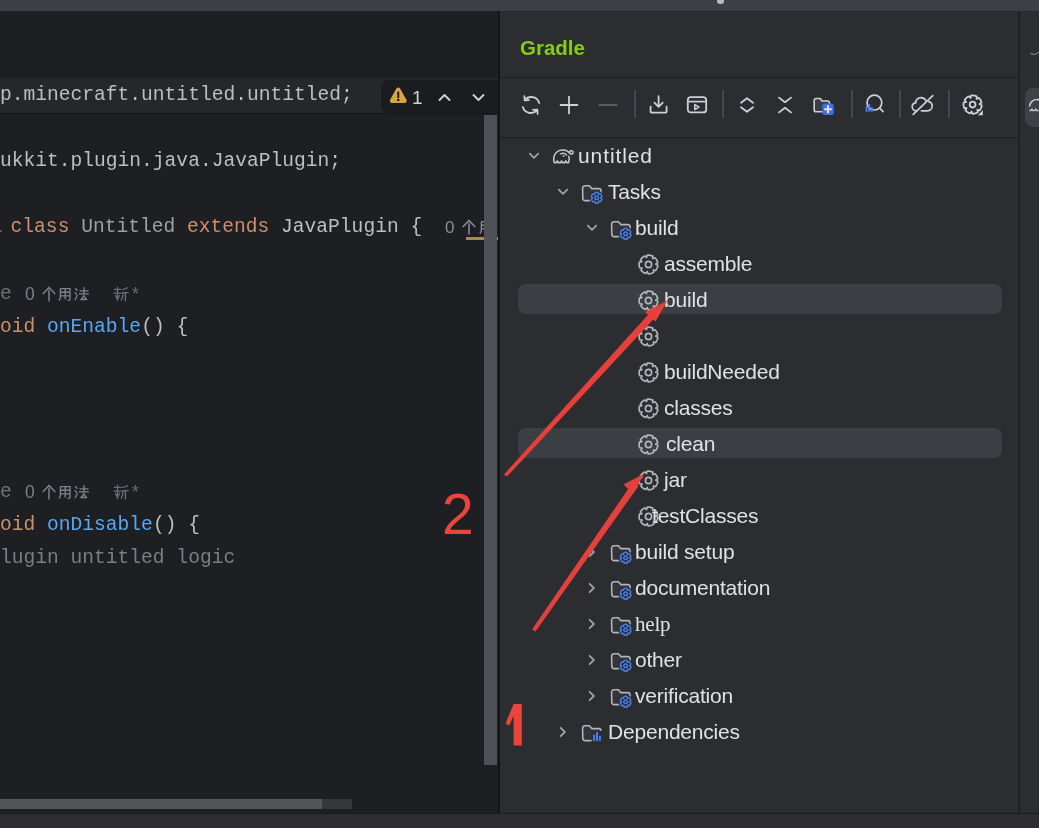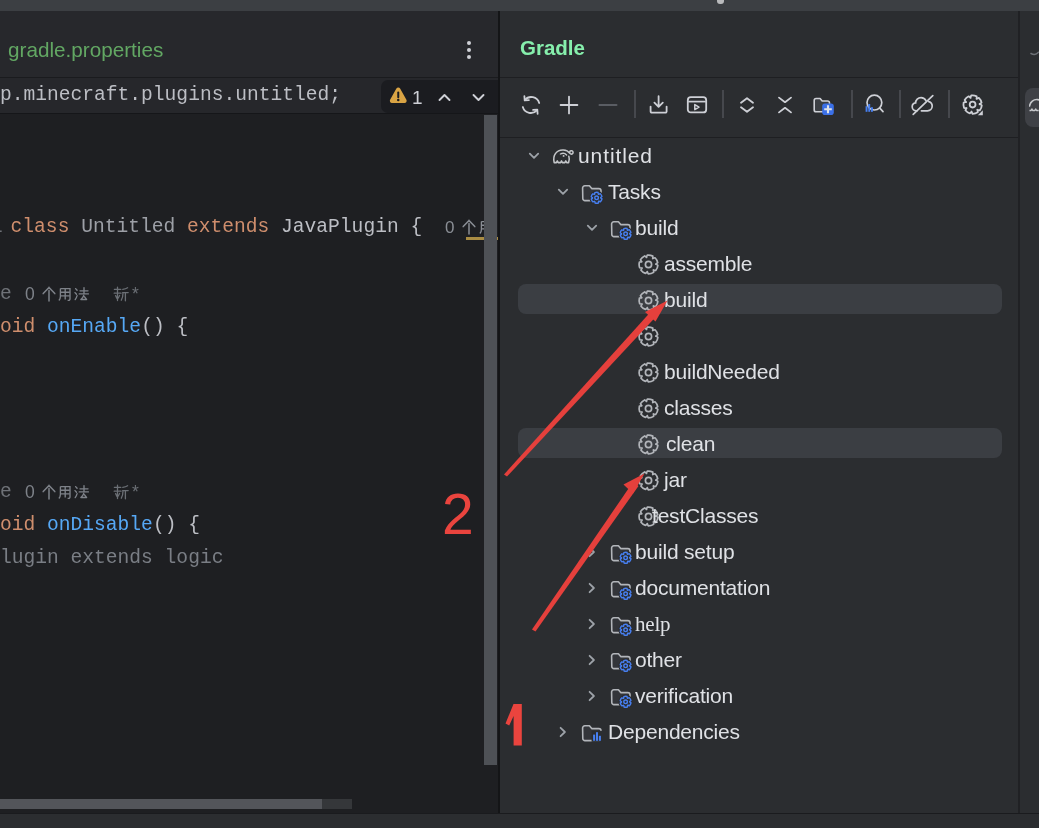--- a/index.html
+++ b/index.html
@@ -12,45 +12,40 @@
   svg{display:block;}
 </style></head>
 <body>
 <div id="stage">
 
   <div class="abs" style="left:0;top:0;width:1039px;height:11px;background:#3c3f43;"></div>
   <div class="abs" style="left:717px;top:0;width:7px;height:4px;background:#b9babc;border-radius:0 0 3px 3px;"></div>
 
   <div class="abs" style="left:0;top:11px;width:500px;height:817px;background:#1e1f22;overflow:hidden;">
 
-    <div class="abs" style="left:0;top:0;width:500px;height:66px;background:#27282c;border-bottom:1px solid #1a1b1e;">
-      <div class="abs" style="left:8px;top:13px;height:52px;line-height:52px;color:#62a763;font-size:20.7px;">gradle.properties</div>
-      <div class="abs" style="left:467px;top:30px;width:4px;height:4px;background:#ced0d6;border-radius:50%;"></div>
-      <div class="abs" style="left:467px;top:37px;width:4px;height:4px;background:#ced0d6;border-radius:50%;"></div>
-      <div class="abs" style="left:467px;top:44px;width:4px;height:4px;background:#ced0d6;border-radius:50%;"></div>
-    </div>
 
     <div class="abs" style="left:0;top:67px;width:500px;height:35px;background:#26272b;border-bottom:1px solid #151619;">
-      <div class="mono abs" style="left:0;top:0;height:35px;line-height:35px;">p.minecraft.plugins.untitled;</div>
+      <div class="mono abs" style="left:0;top:0;height:35px;line-height:35px;">p.minecraft.untitled.untitled;</div>
     </div>
 
     <div class="abs" style="left:381px;top:69px;width:119px;height:33px;background:#1b1c20;border-radius:7px 0 0 7px;"></div>
     <div class="abs" style="left:381px;top:69px;">
         <svg width="119" height="33" viewBox="0 0 119 33" style="">
           <g transform="translate(5,6)">
             <path d="M10.4 2.6 a2.1 2.1 0 0 1 3.7 0 l6.3 11.2 a2.1 2.1 0 0 1 -1.85 3.1 h-12.6 a2.1 2.1 0 0 1 -1.85 -3.1 z" fill="#d9a444"></path>
             <path d="M12.25 6.6 v4.6" stroke="#1b1c20" stroke-width="2" stroke-linecap="round"></path>
             <circle cx="12.25" cy="13.9" r="1.25" fill="#1b1c20"></circle>
           </g>
           <text x="31" y="24" fill="#ced0d6" font-size="19" font-family="Liberation Sans">1</text>
           <path d="M58.5 20.0 L63.5 15.0 L68.5 20.0" fill="none" stroke="#ced0d6" stroke-width="1.9" stroke-linecap="round" stroke-linejoin="round"></path>
           <path d="M92.5 15.0 L97.5 20.0 L102.5 15.0" fill="none" stroke="#ced0d6" stroke-width="1.9" stroke-linecap="round" stroke-linejoin="round"></path>
         </svg>
       </div>
 
+    <div class="line mono" style="left:0;top:133.5px;">ukkit.plugin.java.JavaPlugin;</div>
     <div class="line mono" style="left:-9px;top:200px;color:#6e7177;">l</div>
       <div class="line mono" style="left:10.6px;top:200px;"><span style="color:#cf8e6d">class</span> <span style="color:#9da0a7">Untitled</span> <span style="color:#cf8e6d">extends</span> JavaPlugin {</div>
     <div class="line" style="left:445px;top:200px;color:#8a8e95;font-size:17px;">0</div>
     <div class="abs" style="left:461px;top:208px;">
         <svg width="34" height="16" viewBox="0 0 34 16" style="">
           <g transform="translate(0,0)">
             <path d="M8 1.4 L2.2 7.6 M8 1.4 L13.8 7.6 M8 4.6 V15" fill="none" stroke="#8a8e95" stroke-width="1.5" stroke-linecap="round"></path>
           </g>
           <g transform="translate(17,0)">
             <path d="M3.4 2.6 H13 V13 a1.4 1.4 0 0 1 -1.4 1.4 h-1 M3.4 2.6 V10.6 c0 1.8 -.5 2.9 -1.5 3.9" fill="none" stroke="#8a8e95" stroke-width="1.35"></path>
@@ -112,31 +107,31 @@
         <svg width="16" height="16" viewBox="0 0 16 16" style="">
           <g transform="translate(0,0)">
             <path d="M4.5 1.2 V6 M1.4 3.4 H7.8 M1.2 7.2 H8 M4.5 7.4 V14.6 M2.6 9.6 c.5 .9 .9 1.7 1.1 2.5 M6.6 9.4 c-.4 1.1 -.9 2 -1.5 2.8" fill="none" stroke="#6b6f75" stroke-width="1.3" stroke-linecap="round"></path>
             <path d="M9.8 3.4 c1.8 -.4 3.4 -.9 4.8 -1.7 M9.6 6.6 H15.2 M12.4 6.8 V14.8 M10.0 6.8 c0 3.2 -.5 5.5 -1.7 7.4" fill="none" stroke="#6b6f75" stroke-width="1.3" stroke-linecap="round"></path>
           </g>
         </svg>
       </div>
     <div class="line" style="left:132px;top:464.5px;color:#6b6f75;font-size:17.5px;">*</div>
 
     <div class="line mono" style="left:0;top:497.5px;"><span style="color:#cf8e6d">oid </span><span style="color:#56a8f5">onDisable</span>() {</div>
-    <div class="line mono" style="left:0;top:530.5px;color:#7a7e85;">lugin extends logic</div>
+    <div class="line mono" style="left:0;top:530.5px;color:#7a7e85;">lugin untitled logic</div>
 
     <div class="abs" style="left:484px;top:104px;width:13px;height:650px;background:#4e5156;"></div>
     <div class="abs" style="left:0;top:788px;width:322px;height:10px;background:#53555a;"></div>
       <div class="abs" style="left:322px;top:788px;width:30px;height:10px;background:#35373a;"></div>
   </div>
 
   <div class="abs" style="left:498px;top:11px;width:2px;height:817px;background:#141517;"></div>
 
   <div class="abs" style="left:500px;top:11px;width:522px;height:802px;background:#2b2d30;overflow:hidden;">
-    <div class="abs" style="left:20px;top:11px;height:52px;line-height:52px;color:#86efac;font-size:20.5px;font-weight:bold;">Gradle</div>
+    <div class="abs" style="left:20px;top:11px;height:52px;line-height:52px;color:#84cc16;font-size:20.5px;font-weight:bold;">Gradle</div>
     <div class="abs" style="left:0;top:66px;width:522px;height:1px;background:#1e1f22;"></div>
     <div class="abs" style="left:0;top:66px;width:522px;height:60px;">
 <div class="abs" style="left:20px;top:17px;">
           <svg width="22" height="22" viewBox="0 0 22 22" style="">
             <path d="M19.2 9.0 A8.3 8.3 0 0 0 4.9 6.0" fill="none" stroke="#ced0d6" stroke-width="1.8" stroke-linecap="round"></path>
             <path d="M2.8 13.0 A8.3 8.3 0 0 0 17.1 16.0" fill="none" stroke="#ced0d6" stroke-width="1.8" stroke-linecap="round"></path>
             <path d="M4.4 2.2 L4.7 6.4 L8.9 6.1" fill="none" stroke="#ced0d6" stroke-width="1.8" stroke-linecap="round" stroke-linejoin="round"></path>
             <path d="M17.6 19.8 L17.3 15.6 L13.1 15.9" fill="none" stroke="#ced0d6" stroke-width="1.8" stroke-linecap="round" stroke-linejoin="round"></path>
           </svg>
         </div>

